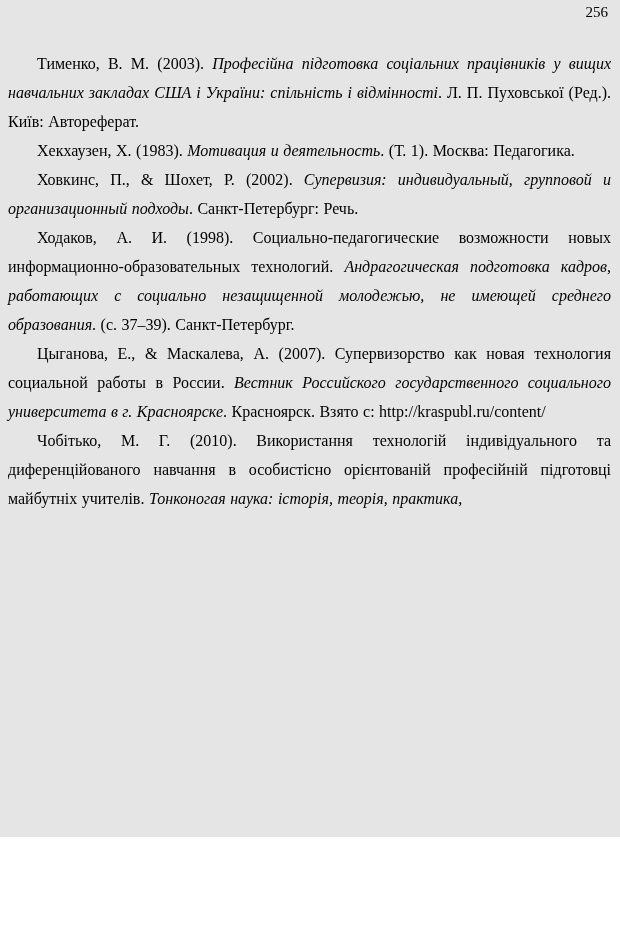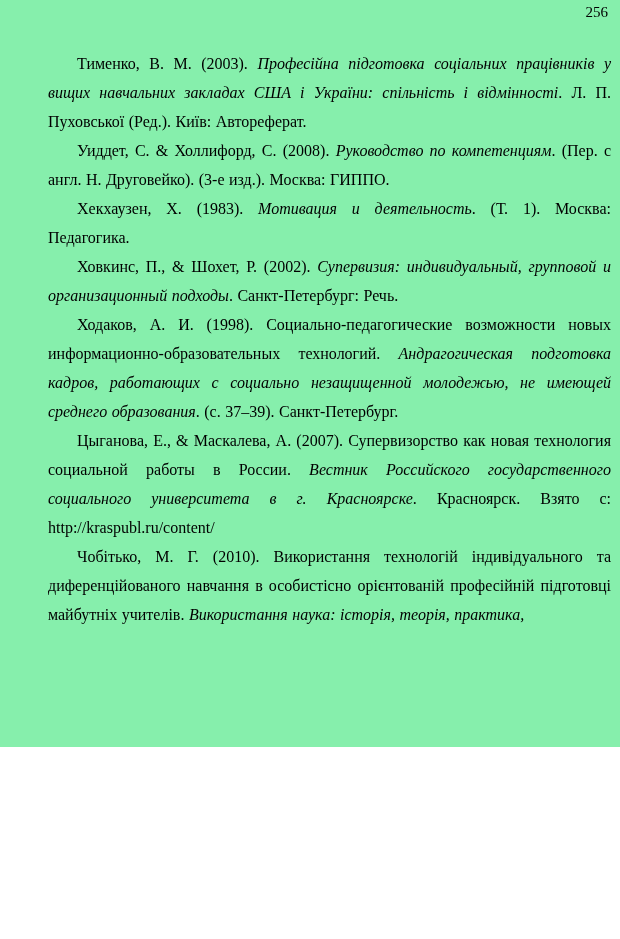--- a/index.html
+++ b/index.html
@@ -3,37 +3,36 @@
 <meta charset="utf-8">
 <style>
   html, body {
     margin: 0;
     padding: 0;
     background: #ffffff;
   }
   .page {
     position: relative;
     width: 620px;
-    height: 747px;
+    height: 837px;
     box-sizing: border-box;
-    background: #86efac;
+    background: #e5e5e5;
     color: #000000;
     font-family: "Liberation Serif", "DejaVu Serif", serif;
     padding: 3px 9px 0 8px;
     overflow: hidden;
   }
   .page-number {
     text-align: right;
     font-size: 15px;
     line-height: 19px;
     padding-right: 3px;
   }
   .references {
     margin-top: 27px;
-    margin-left: 40px;
   }
   .references p.ref {
     margin: 0;
     font-size: 16px;
     line-height: 29px;
     text-align: justify;
     text-indent: 29px;
     hyphens: none;
     word-spacing: 0.5px;
   }
@@ -41,20 +40,19 @@
     font-style: italic;
   }
 </style>
 </head>
 <body>
 
 <div class="page">
   <div class="page-number">256</div>
   <div class="references">
       <p class="ref"><span class="rg">Тименко, В. М. (2003). </span><span class="it">Професійна підготовка соціальних працівників у вищих навчальних закладах США і України: спільність і відмінності</span><span class="rg">. Л. П. Пуховської (Ред.). Київ: Автореферат.</span></p>
-      <p class="ref"><span class="rg">Уиддет, С. &amp; Холлифорд, С. (2008). </span><span class="it">Руководство по компетенциям</span><span class="rg">. (Пер. с англ. Н. Друговейко). (3-е изд.). Москва: ГИППО.</span></p>
       <p class="ref"><span class="rg">Хекхаузен, Х. (1983). </span><span class="it">Мотивация и деятельность</span><span class="rg">. (Т. 1). Москва: Педагогика.</span></p>
       <p class="ref"><span class="rg">Ховкинс, П., &amp; Шохет, Р. (2002). </span><span class="it">Супервизия: индивидуальный, групповой и организационный подходы</span><span class="rg">. Санкт-Петербург: Речь.</span></p>
       <p class="ref"><span class="rg">Ходаков, А. И. (1998). Социально-педагогические возможности новых информационно-образовательных технологий. </span><span class="it">Андрагогическая подготовка кадров, работающих с социально незащищенной молодежью, не имеющей среднего образования</span><span class="rg">. (с. 37–39). Санкт-Петербург.</span></p>
       <p class="ref"><span class="rg">Цыганова, Е., &amp; Маскалева, А. (2007). Супервизорство как новая технология социальной работы в России. </span><span class="it">Вестник Российского государственного социального университета в г. Красноярске</span><span class="rg">. Красноярск. Взято с: http://kraspubl.ru/content/</span></p>
-      <p class="ref"><span class="rg">Чобітько, М. Г. (2010). Використання технологій індивідуального та диференційованого навчання в особистісно орієнтованій професійній підготовці майбутніх учителів. </span><span class="it">Використання наука: історія, теорія, практика,</span></p>
+      <p class="ref"><span class="rg">Чобітько, М. Г. (2010). Використання технологій індивідуального та диференційованого навчання в особистісно орієнтованій професійній підготовці майбутніх учителів. </span><span class="it">Тонконогая наука: історія, теорія, практика,</span></p>
     </div>
 </div>
 
 </body></html>

